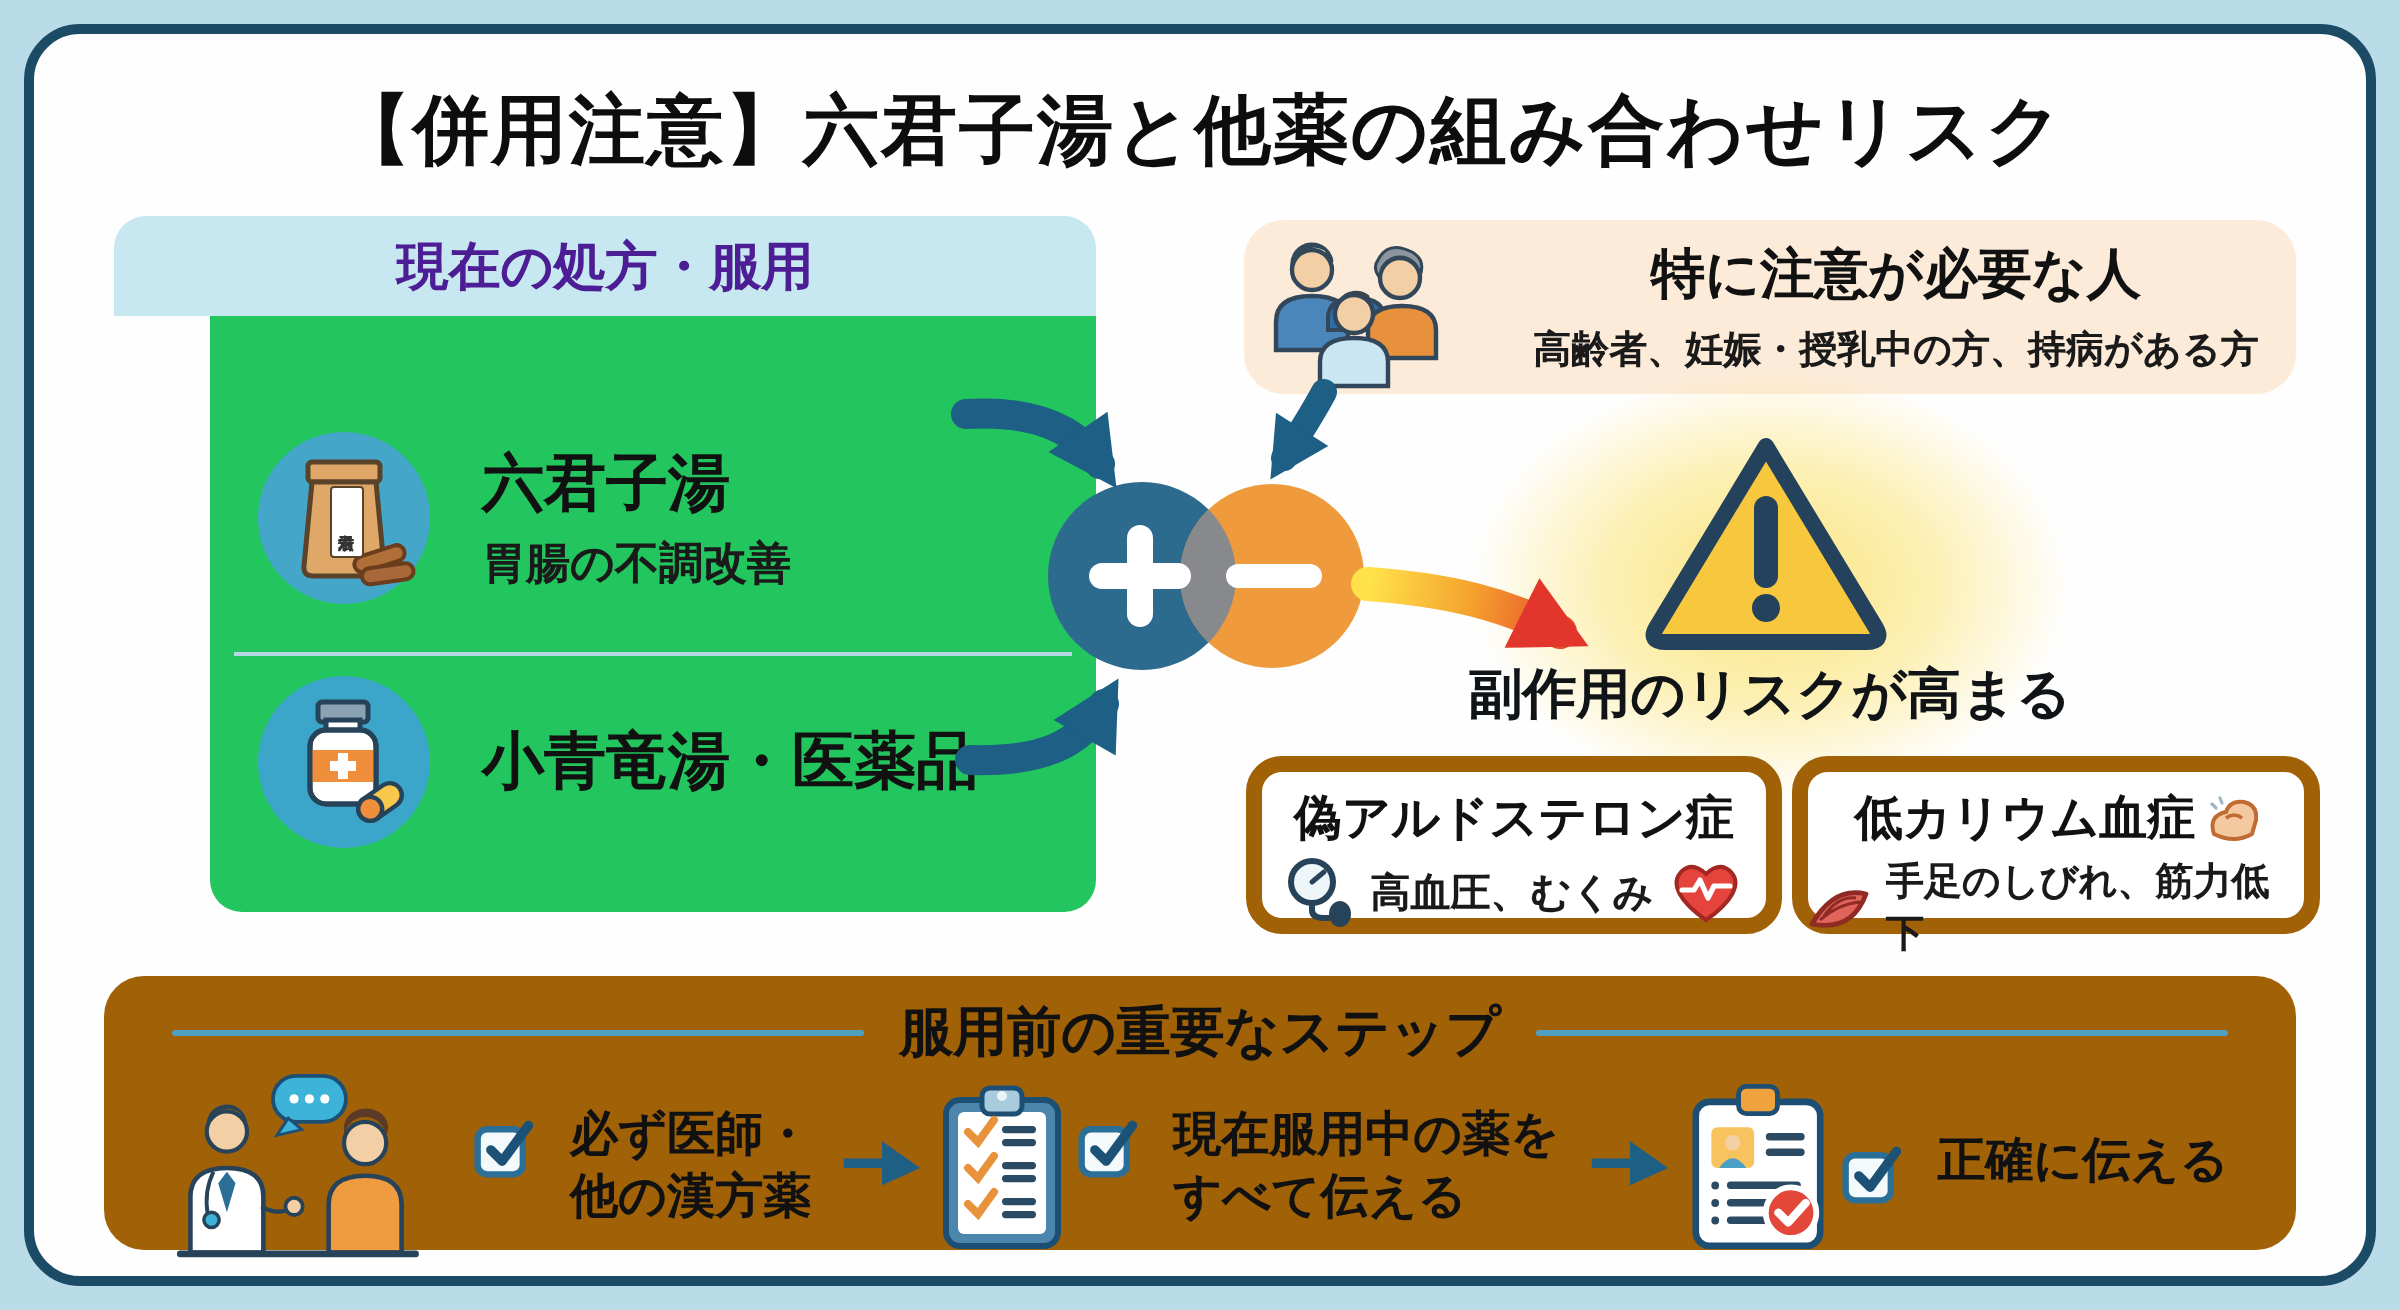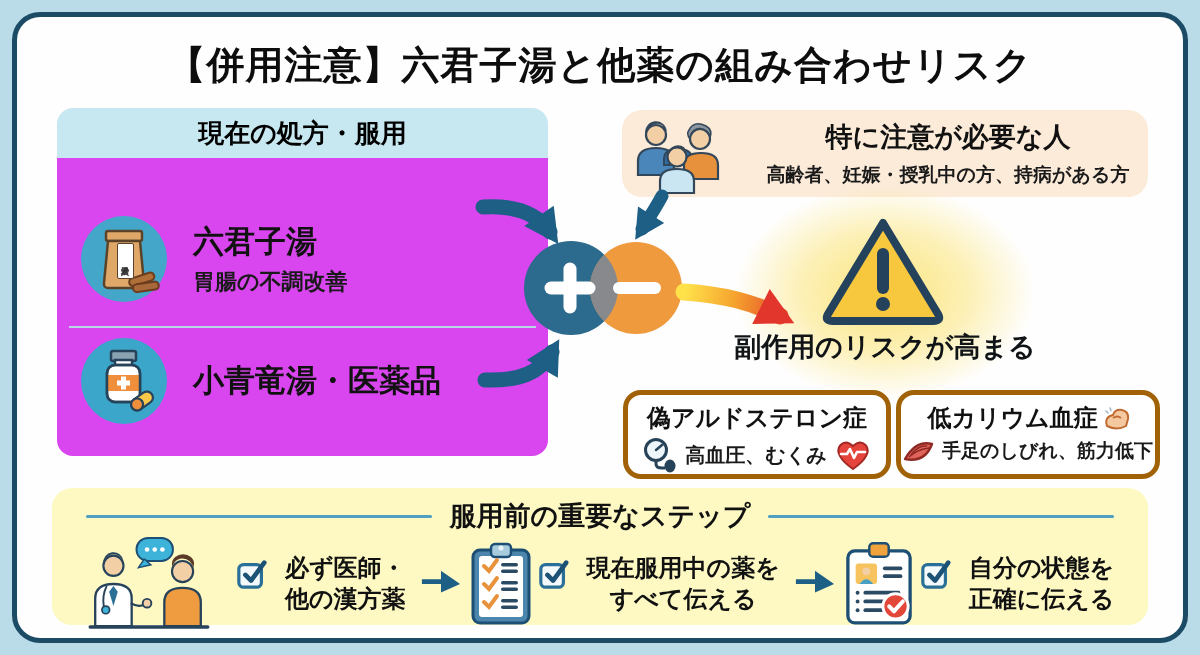--- a/index.html
+++ b/index.html
@@ -7,22 +7,22 @@
   .canvas{position:relative;width:1200px;height:655px;background:#b9dce8;overflow:hidden;}
   .panel{position:absolute;left:12px;top:12px;right:12px;bottom:12px;background:#fefefe;
          border:5px solid #1c4b66;border-radius:28px;}
   .title{position:absolute;left:0;top:40px;width:100%;text-align:center;
          font-size:38px;font-weight:900;color:#0d0d0d;letter-spacing:1px;}
 
   
   .leftbox{position:absolute;left:57px;top:108px;width:491px;height:360px;border-radius:16px;}
   .leftbox .hd{height:50px;background:#c7e8f0;border-radius:16px 16px 0 0;
                display:flex;align-items:center;justify-content:center;
-               font-size:26px;font-weight:900;color:#000000;}
-  .leftbox .bd{height:298px;background:#d946ef;border-radius:0 0 16px 16px;position:relative;}
+               font-size:26px;font-weight:900;color:#4c1d95;}
+  .leftbox .bd{height:298px;background:#22c55e;border-radius:0 0 16px 16px;position:relative;margin-left:48px;}
   .med-item{position:absolute;left:24px;display:flex;align-items:center;gap:26px;}
   .med-icon{position:relative;width:86px;height:86px;flex:0 0 auto;}
   .med-title{font-size:31px;font-weight:900;color:#111;}
   .med-sub{font-size:22px;font-weight:800;color:#1a1a1a;margin-top:4px;}
   .divider{position:absolute;left:12px;right:12px;top:168px;height:2px;background:#b5d8e4;}
   .lconnector{position:absolute;left:127px;top:356px;width:52px;height:36px;
               border-left:8px solid #1d5f85;border-bottom:8px solid #1d5f85;}
   .lconnector:after{content:"";position:absolute;right:-16px;bottom:-17px;width:0;height:0;
               border-left:16px solid #1d5f85;border-top:13px solid transparent;border-bottom:13px solid transparent;}
   .licorice-note{position:absolute;left:196px;top:373px;font-size:25px;font-weight:900;color:#111;}
@@ -39,30 +39,30 @@
   .caution .t1{font-size:27px;font-weight:900;color:#111;}
   .caution .t2{font-size:19px;font-weight:800;color:#1a1a1a;margin-top:7px;}
 
   
   .glow{position:absolute;left:735px;top:185px;width:300px;height:215px;border-radius:50%;
         background:radial-gradient(closest-side,rgba(251,228,120,.95),rgba(251,228,120,.55) 55%,rgba(251,228,120,0) 100%);}
   .risk-label{position:absolute;left:715px;top:329px;width:340px;text-align:center;
               font-size:27px;font-weight:900;color:#101417;}
 
   
-  .cond{position:absolute;top:378px;height:89px;background:#fff;border:5px solid #a16207;
-        border-radius:18px;display:flex;flex-direction:column;align-items:center;padding-top:7px;margin-top:12px;}
+  .cond{position:absolute;top:378px;height:89px;background:#fff;border:8px solid #a16207;
+        border-radius:18px;display:flex;flex-direction:column;align-items:center;padding-top:7px;}
   .cond .ct{font-size:24px;font-weight:900;color:#111;display:flex;align-items:center;gap:5px;}
   .cond .row{display:flex;align-items:center;gap:7px;margin-top:3px;}
   .cond .sym{font-size:20px;font-weight:800;color:#1a1a1a;}
   #cond1{left:623px;width:268px;}
   #cond2{left:896px;width:264px;}
 
   
-  .steps{position:absolute;left:52px;top:488px;width:1096px;height:137px;background:#fef9c3;border-radius:20px;text-align:center;}
+  .steps{position:absolute;left:52px;top:488px;width:1096px;height:137px;background:#a16207;border-radius:20px;}
   .steps .hd{display:flex;align-items:center;padding:10px 34px 0 34px;}
   .steps .hd .line{flex:1;height:3px;background:#4f9fc0;border-radius:2px;}
   .steps .hd .t{margin:0 18px;font-size:27px;font-weight:900;color:#111;}
   .steps .row{display:flex;align-items:center;padding:2px 22px 0 26px;}
   .stepitem{display:flex;align-items:flex-start;gap:17px;margin:0 6px;}
   .steplabel{font-size:24px;font-weight:900;color:#111;line-height:1.28;}
   .stepitem svg{margin-top:5px;flex:0 0 auto;}
   .sarrow{margin:0 8px;flex:0 0 auto;}
 
   svg{display:block;}
@@ -351,20 +351,19 @@
           <path d="M46.5,67 l5,5 9,-10" fill="none" stroke="#ffffff" stroke-width="4.2" stroke-linecap="round" stroke-linejoin="round"></path>
         </svg>
       </span>
 
       <div class="stepitem">
         <svg width="32" height="32" viewBox="0 0 34 34">
           <rect x="3" y="7" width="24" height="24" rx="5" fill="#f4fafc" stroke="#2a6f97" stroke-width="3.4"></rect>
           <path d="M10,18 L16,24 L30,5" fill="none" stroke="#1d5277" stroke-width="5" stroke-linecap="round" stroke-linejoin="round"></path>
         </svg>
         <div class="steplabel">
-          <div>自分の状態を</div>
           <div>正確に伝える</div>
         </div>
       </div>
 
     </div>
   </div>
 </div>
 
 </body></html>

